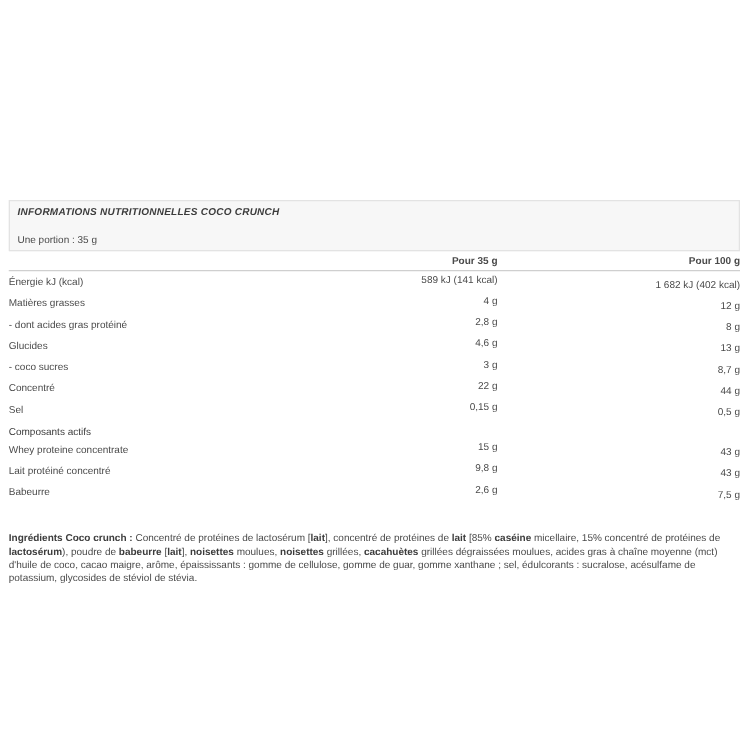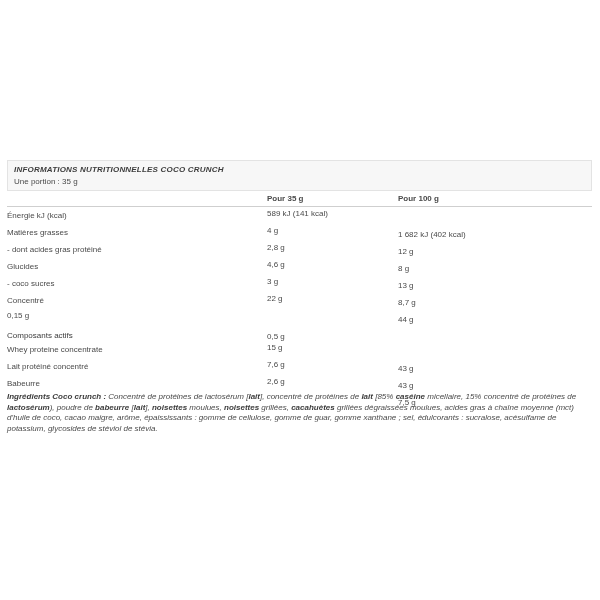--- a/index.html
+++ b/index.html
@@ -22,53 +22,52 @@
   }
   .title{
     font-size:8px;
     font-weight:bold;
     font-style:italic;
     letter-spacing:.2px;
     color:var(--text-dark);
   }
   .portion{
     font-size:8px;
-    margin-top:3px;
+    margin-top:13px;
     color:var(--text-body);
   }
 
   .grid3{
     display:grid;
     grid-template-columns:260px 131px 194px;
     align-items:center;
   }
   .header-row{
     margin-top:1px;
     padding:2px 0 3px 0;
     border-bottom:1px solid var(--rule);
     font-size:8px;
     font-weight:bold;
     color:var(--text-dark);
   }
   .cell{font-size:8px;color:var(--text-body);white-space:nowrap;}
-  .cell.num{}
+  .cell.num{text-align:right;}
   .row{height:17px;}
   .row .v35{position:relative;top:-2px;}
-  .row .v100{position:relative;top:19px;}
+  .row .v100{position:relative;top:2px;}
   .row.section{height:15px;align-items:end;padding-bottom:1px;}
   .row.section .label{font-weight:normal;color:var(--text-dark);}
   .label{padding-left:0;}
 
   .ingredients{
-    margin-top:0;
+    margin-top:24px;
     font-size:8px;
     line-height:10.5px;
     color:var(--text-body);
     text-align:left;
-    font-style:italic;
   }
   .ingredients b{color:var(--text-dark);}
 </style>
 </head>
 <body>
 
 <div class="sheet">
   <div class="content">
 
     <div class="title-box">
@@ -107,36 +106,37 @@
           <div class="cell label">- coco sucres</div>
           <div class="cell num v35">3 g</div>
           <div class="cell num v100">8,7 g</div>
         </div>
         <div class="grid3 row">
           <div class="cell label">Concentré</div>
           <div class="cell num v35">22 g</div>
           <div class="cell num v100">44 g</div>
         </div>
         <div class="grid3 row">
+          <div class="cell label">Sel</div>
           <div class="cell num v35">0,15 g</div>
           <div class="cell num v100">0,5 g</div>
         </div>
         <div class="grid3 row section">
           <div class="cell label">Composants actifs</div>
           <div class="cell num v35"></div>
           <div class="cell num v100"></div>
         </div>
         <div class="grid3 row">
           <div class="cell label">Whey proteine concentrate</div>
           <div class="cell num v35">15 g</div>
           <div class="cell num v100">43 g</div>
         </div>
         <div class="grid3 row">
           <div class="cell label">Lait protéiné concentré</div>
-          <div class="cell num v35">7,6 g</div>
+          <div class="cell num v35">9,8 g</div>
           <div class="cell num v100">43 g</div>
         </div>
         <div class="grid3 row">
           <div class="cell label">Babeurre</div>
           <div class="cell num v35">2,6 g</div>
           <div class="cell num v100">7,5 g</div>
         </div>
       </div>
 
     <p class="ingredients"><span><b>Ingrédients Coco crunch : </b><span>Concentré de protéines de lactosérum [</span><b>lait</b><span>], concentré de protéines de </span><b>lait</b><span> [85% </span><b>caséine</b><span> micellaire, 15% concentré de protéines de </span><b>lactosérum</b><span>), poudre de </span><b>babeurre</b><span> [</span><b>lait</b><span>], </span><b>noisettes</b><span> moulues, </span><b>noisettes</b><span> grillées, </span><b>cacahuètes</b><span> grillées dégraissées moulues, acides gras à chaîne moyenne (mct) d'huile de coco, cacao maigre, arôme, épaississants : gomme de cellulose, gomme de guar, gomme xanthane ; sel, édulcorants : sucralose, acésulfame de potassium, glycosides de stéviol de stévia.</span></span></p>

